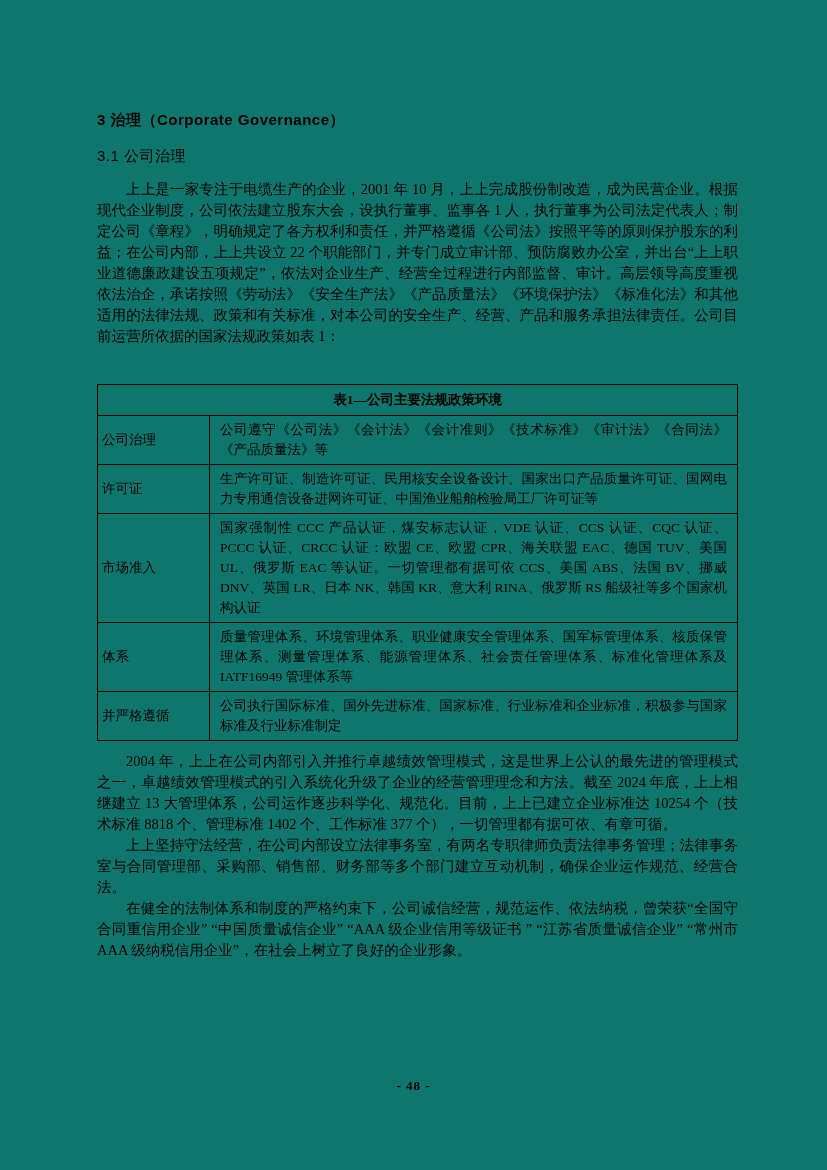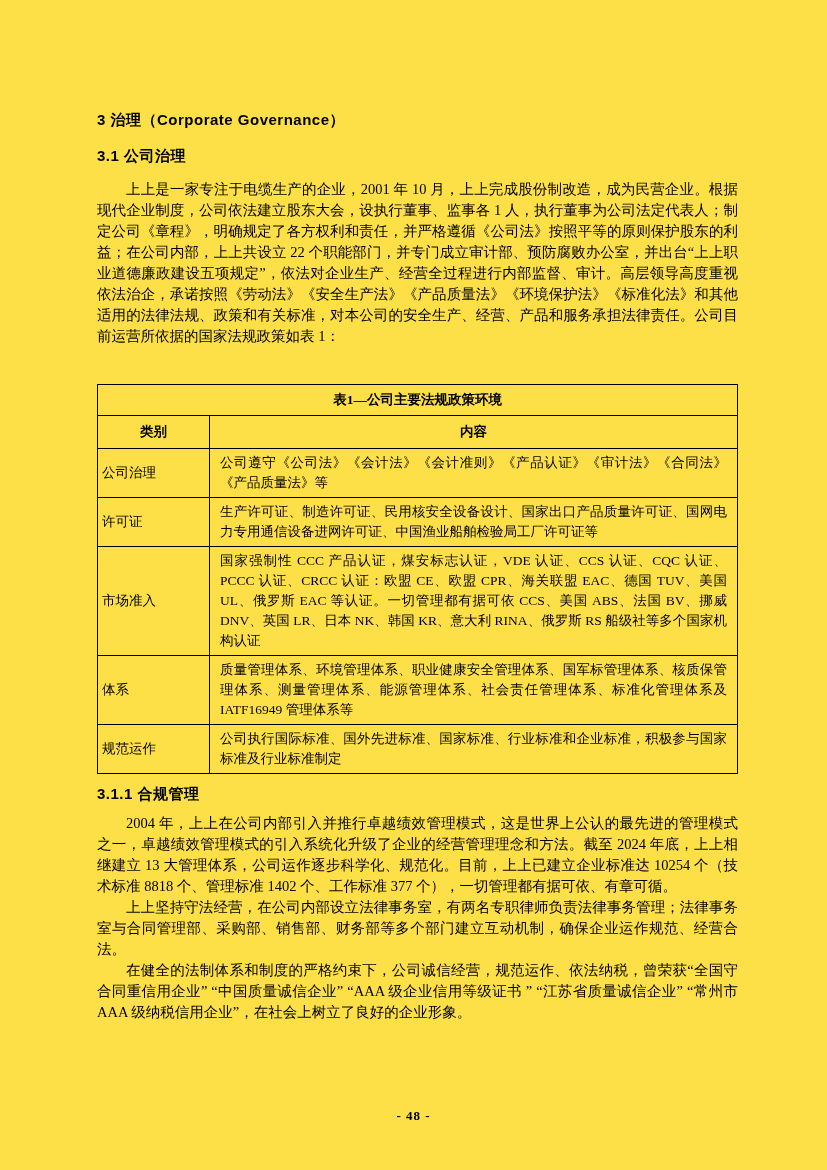--- a/index.html
+++ b/index.html
@@ -2,21 +2,21 @@
 <html><head>
 <meta charset="utf-8">
 <style>
   * { margin: 0; padding: 0; box-sizing: border-box; }
   html, body { background: #e8e8e8; }
   .page {
     position: relative;
     width: 827px;
     height: 1170px;
     margin: 0 auto;
-    background: #fde047;
+    background: #0f766e;
     font-family: "Liberation Serif", "DejaVu Serif", serif;
     color: #000000;
     overflow: hidden;
   }
   .content {
     position: absolute;
     left: 97px;
     top: 110px;
     width: 641px;
   }
@@ -24,21 +24,21 @@
     font-family: "Liberation Sans", "DejaVu Sans", sans-serif;
     font-size: 15px;
     font-weight: bold;
     line-height: 20px;
     margin-bottom: 16px;
     letter-spacing: 0.5px;
   }
   .h2 {
     font-family: "Liberation Sans", "DejaVu Sans", sans-serif;
     font-size: 15px;
-    font-weight: bold;
+    font-weight: normal;
     line-height: 20px;
     margin-bottom: 13px;
     letter-spacing: 0.5px;
   }
   .h3 {
     font-family: "Liberation Sans", "DejaVu Sans", sans-serif;
     font-size: 15px;
     font-weight: bold;
     line-height: 20px;
     margin-top: 10px;
@@ -83,21 +83,21 @@
     text-align: left;
     padding: 7px 4px;
   }
   td.content-cell {
     text-align: justify;
     padding: 4px 10px;
   }
   .footer {
     position: absolute;
     left: 0;
-    top: 1108px;
+    top: 1078px;
     width: 100%;
     text-align: center;
     font-size: 13px;
     font-weight: bold;
     letter-spacing: 1px;
   }
 </style>
 </head>
 <body>
 
@@ -112,47 +112,42 @@
     <table class="law-table">
       <colgroup>
         <col class="col-cat">
         <col>
       </colgroup>
       <tbody>
         <tr>
           <td class="tbl-title" colspan="2">表1—公司主要法规政策环境</td>
         </tr>
         <tr>
-          <th class="tbl-head">类别</th>
-          <th class="tbl-head">内容</th>
-        </tr>
-        <tr>
           <td class="cat-cell">公司治理</td>
-          <td class="content-cell">公司遵守《公司法》《会计法》《会计准则》《产品认证》《审计法》《合同法》《产品质量法》等</td>
+          <td class="content-cell">公司遵守《公司法》《会计法》《会计准则》《技术标准》《审计法》《合同法》《产品质量法》等</td>
         </tr>
         <tr>
           <td class="cat-cell">许可证</td>
           <td class="content-cell">生产许可证、制造许可证、民用核安全设备设计、国家出口产品质量许可证、国网电力专用通信设备进网许可证、中国渔业船舶检验局工厂许可证等</td>
         </tr>
         <tr>
           <td class="cat-cell">市场准入</td>
           <td class="content-cell">国家强制性 CCC 产品认证，煤安标志认证，VDE 认证、CCS 认证、CQC 认证、PCCC 认证、CRCC 认证：欧盟 CE、欧盟 CPR、海关联盟 EAC、德国 TUV、美国 UL、俄罗斯 EAC 等认证。一切管理都有据可依 CCS、美国 ABS、法国 BV、挪威 DNV、英国 LR、日本 NK、韩国 KR、意大利 RINA、俄罗斯 RS 船级社等多个国家机构认证</td>
         </tr>
         <tr>
           <td class="cat-cell">体系</td>
           <td class="content-cell">质量管理体系、环境管理体系、职业健康安全管理体系、国军标管理体系、核质保管理体系、测量管理体系、能源管理体系、社会责任管理体系、标准化管理体系及 IATF16949 管理体系等</td>
         </tr>
         <tr>
-          <td class="cat-cell">规范运作</td>
+          <td class="cat-cell">并严格遵循</td>
           <td class="content-cell">公司执行国际标准、国外先进标准、国家标准、行业标准和企业标准，积极参与国家标准及行业标准制定</td>
         </tr>
       </tbody>
     </table>
 
-    <div class="h3">3.1.1 合规管理</div>
 
     <p class="body-para">2004 年，上上在公司内部引入并推行卓越绩效管理模式，这是世界上公认的最先进的管理模式之一，卓越绩效管理模式的引入系统化升级了企业的经营管理理念和方法。截至 2024 年底，上上相继建立 13 大管理体系，公司运作逐步科学化、规范化。目前，上上已建立企业标准达 10254 个（技术标准 8818 个、管理标准 1402 个、工作标准 377 个），一切管理都有据可依、有章可循。</p>
     <p class="body-para">上上坚持守法经营，在公司内部设立法律事务室，有两名专职律师负责法律事务管理；法律事务室与合同管理部、采购部、销售部、财务部等多个部门建立互动机制，确保企业运作规范、经营合法。</p>
     <p class="body-para">在健全的法制体系和制度的严格约束下，公司诚信经营，规范运作、依法纳税，曾荣获“全国守合同重信用企业” “中国质量诚信企业” “AAA 级企业信用等级证书 ” “江苏省质量诚信企业” “常州市 AAA 级纳税信用企业”，在社会上树立了良好的企业形象。</p>
 
   </div>
 
   <div class="footer">- 48 -</div>
 </div>
 

